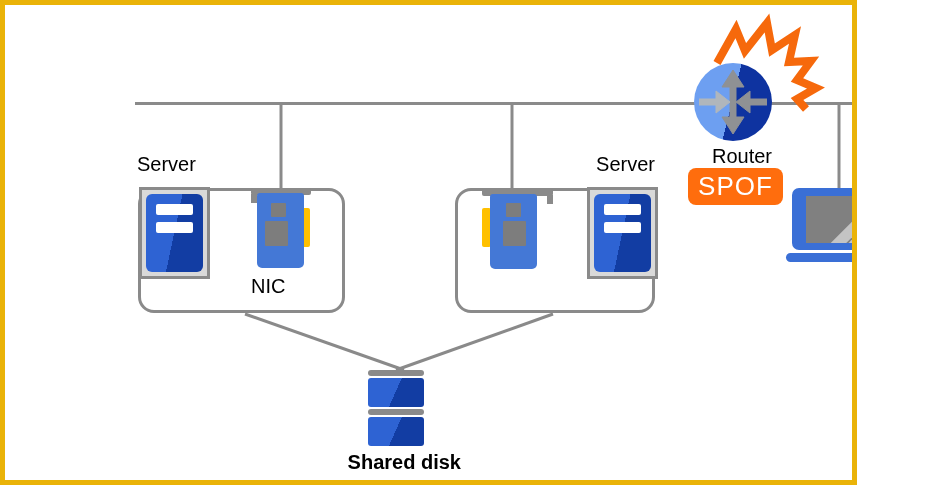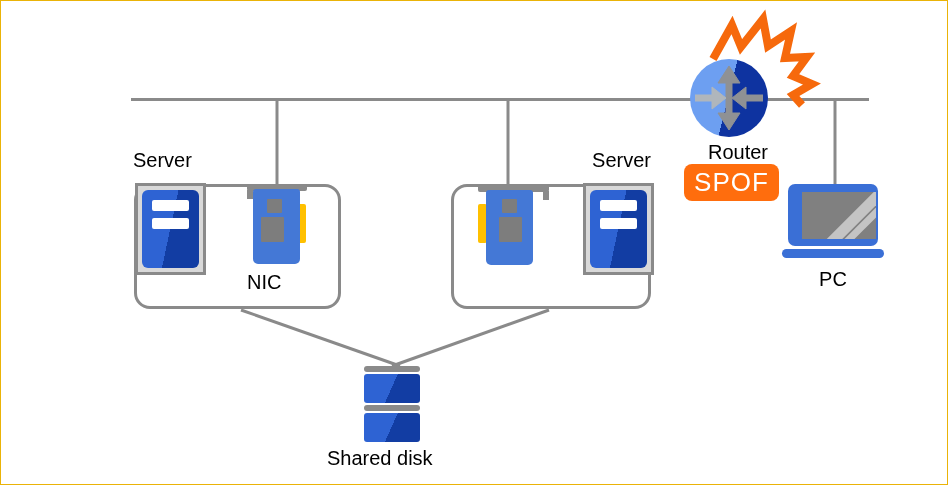--- a/index.html
+++ b/index.html
@@ -1,19 +1,19 @@
 <!DOCTYPE html>
 <html style="--line_gray: #8a8a8a; --server_box_bg: #d9d9d9; --icon_blue_light: #2e63d3; --icon_blue_dark: #123da3; --nic_blue: #4478d6; --connector_yellow: #ffc000; --router_blue_light: #6d9ff1; --router_blue_dark: #0e33a0; --arrow_gray: #8f9194; --arrow_silver: #b0b6bc; --explosion_orange: #f6690c; --spof_bg: #ff6d0d; --laptop_blue: #3a6fd6; --screen_gray: #808080;"><head>
 <meta charset="utf-8">
 <style>
   * { margin:0; padding:0; box-sizing:border-box; }
   body { background:#fff; font-family:"Liberation Sans", sans-serif; }
   #canvas {
-    position:relative; width:948px; height:485px; background:#ffffff;
-    border:1px solid #eab308; overflow:hidden;
+    position:relative; width:857px; height:485px; background:#ffffff;
+    border:5px solid #eab308; overflow:hidden;
     font-family:"Liberation Sans", sans-serif; color:#000;
   }
   svg.connectors { position:absolute; left:0; top:0; z-index:0; }
   .wire { stroke:var(--line_gray,#8a8a8a); stroke-width:3; }
   .boom { stroke:var(--explosion_orange,#f6690c); stroke-width:8; fill:none; stroke-miterlimit:14; }
 
   .label { position:absolute; font-size:20px; line-height:1.1; color:#000; z-index:3; white-space:nowrap; }
 
   .group-rect {
     position:absolute; width:207px; height:125px;
@@ -143,23 +143,22 @@
 
   <div class="laptop">
     <div class="frame">
       <div class="screen">
         <div class="glare g1"></div>
         <div class="glare g2"></div>
       </div>
     </div>
     <div class="base"></div>
   </div>
-  <div class="label" style="left:787px; top:267px; width:90px; text-align:center;">PC</div>
 
   <div class="disk">
     <div class="cap cap1"></div>
     <div class="body body1"></div>
     <div class="cap cap2"></div>
     <div class="body body2"></div>
   </div>
-  <div class="label" style="left:326px; top:446px; width:130px; text-align:left;">Shared disk</div>
+  <div class="label" style="left:326px; top:446px; width:130px; text-align:right;font-weight:bold;">Shared disk</div>
 
 </div>
 
 </body></html>

